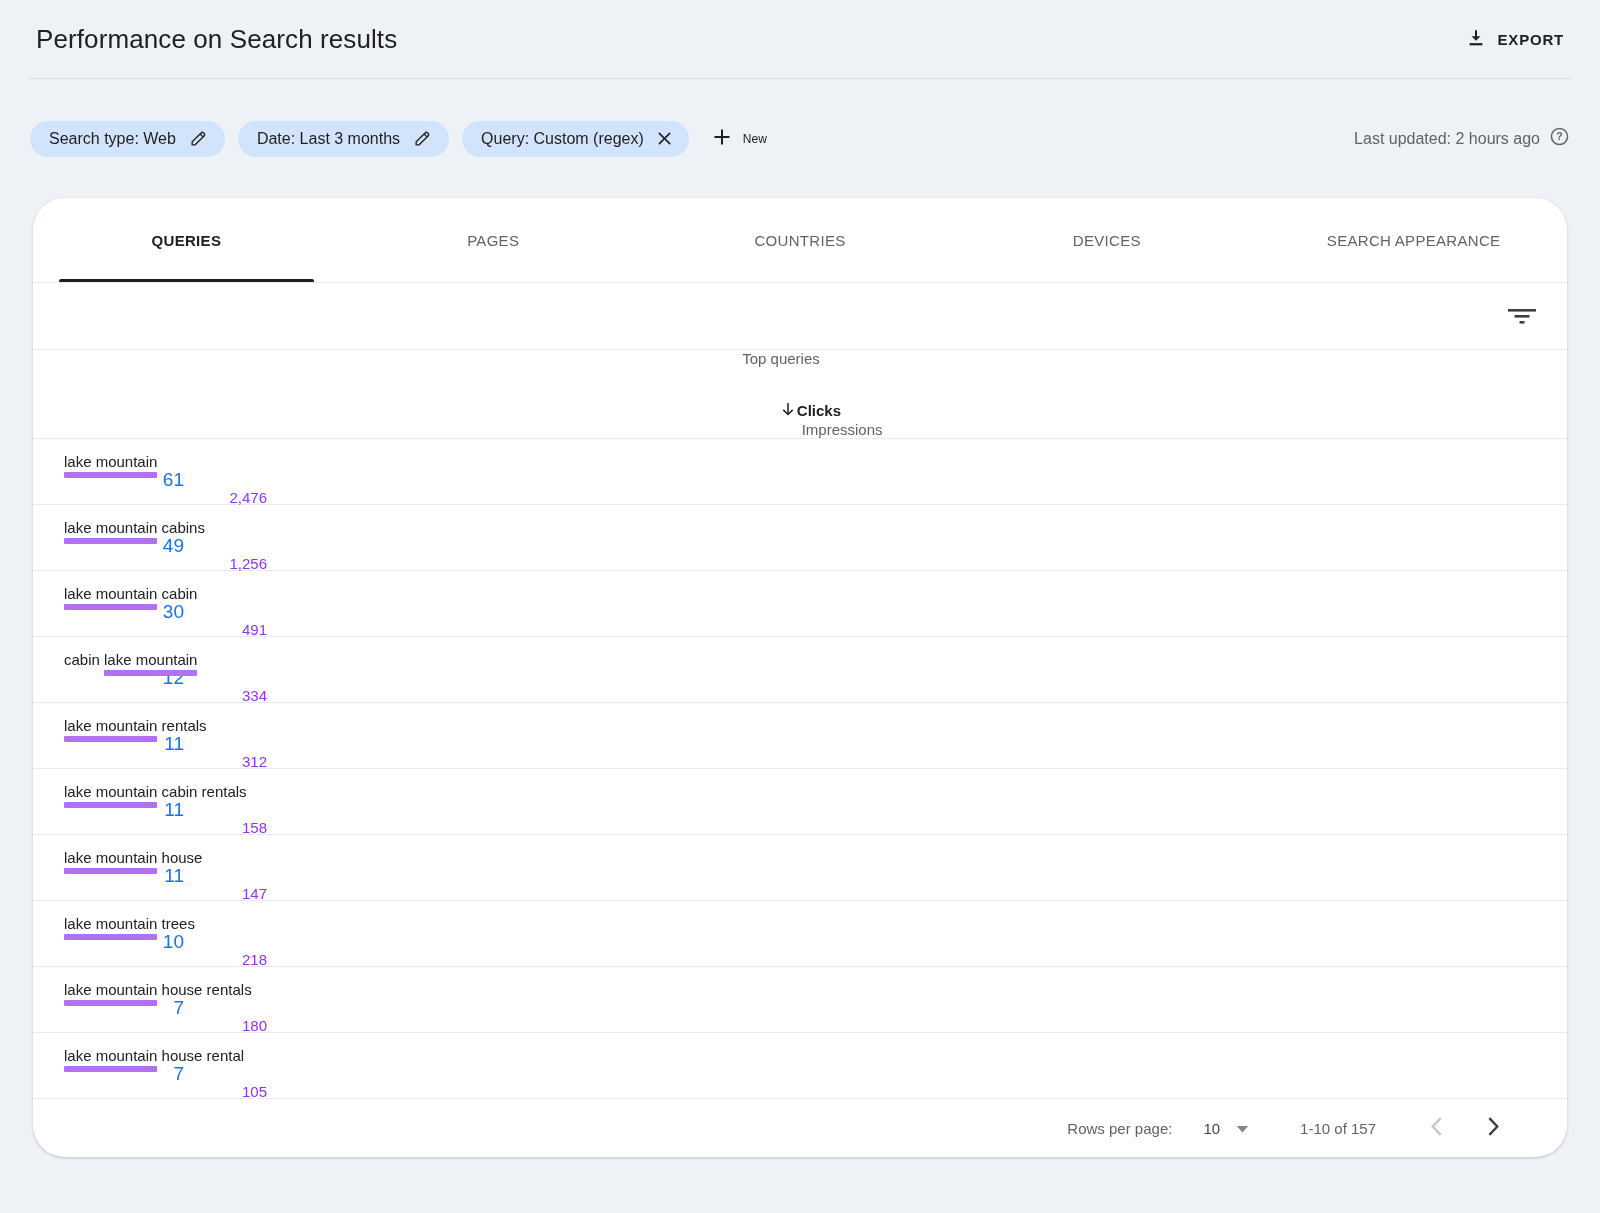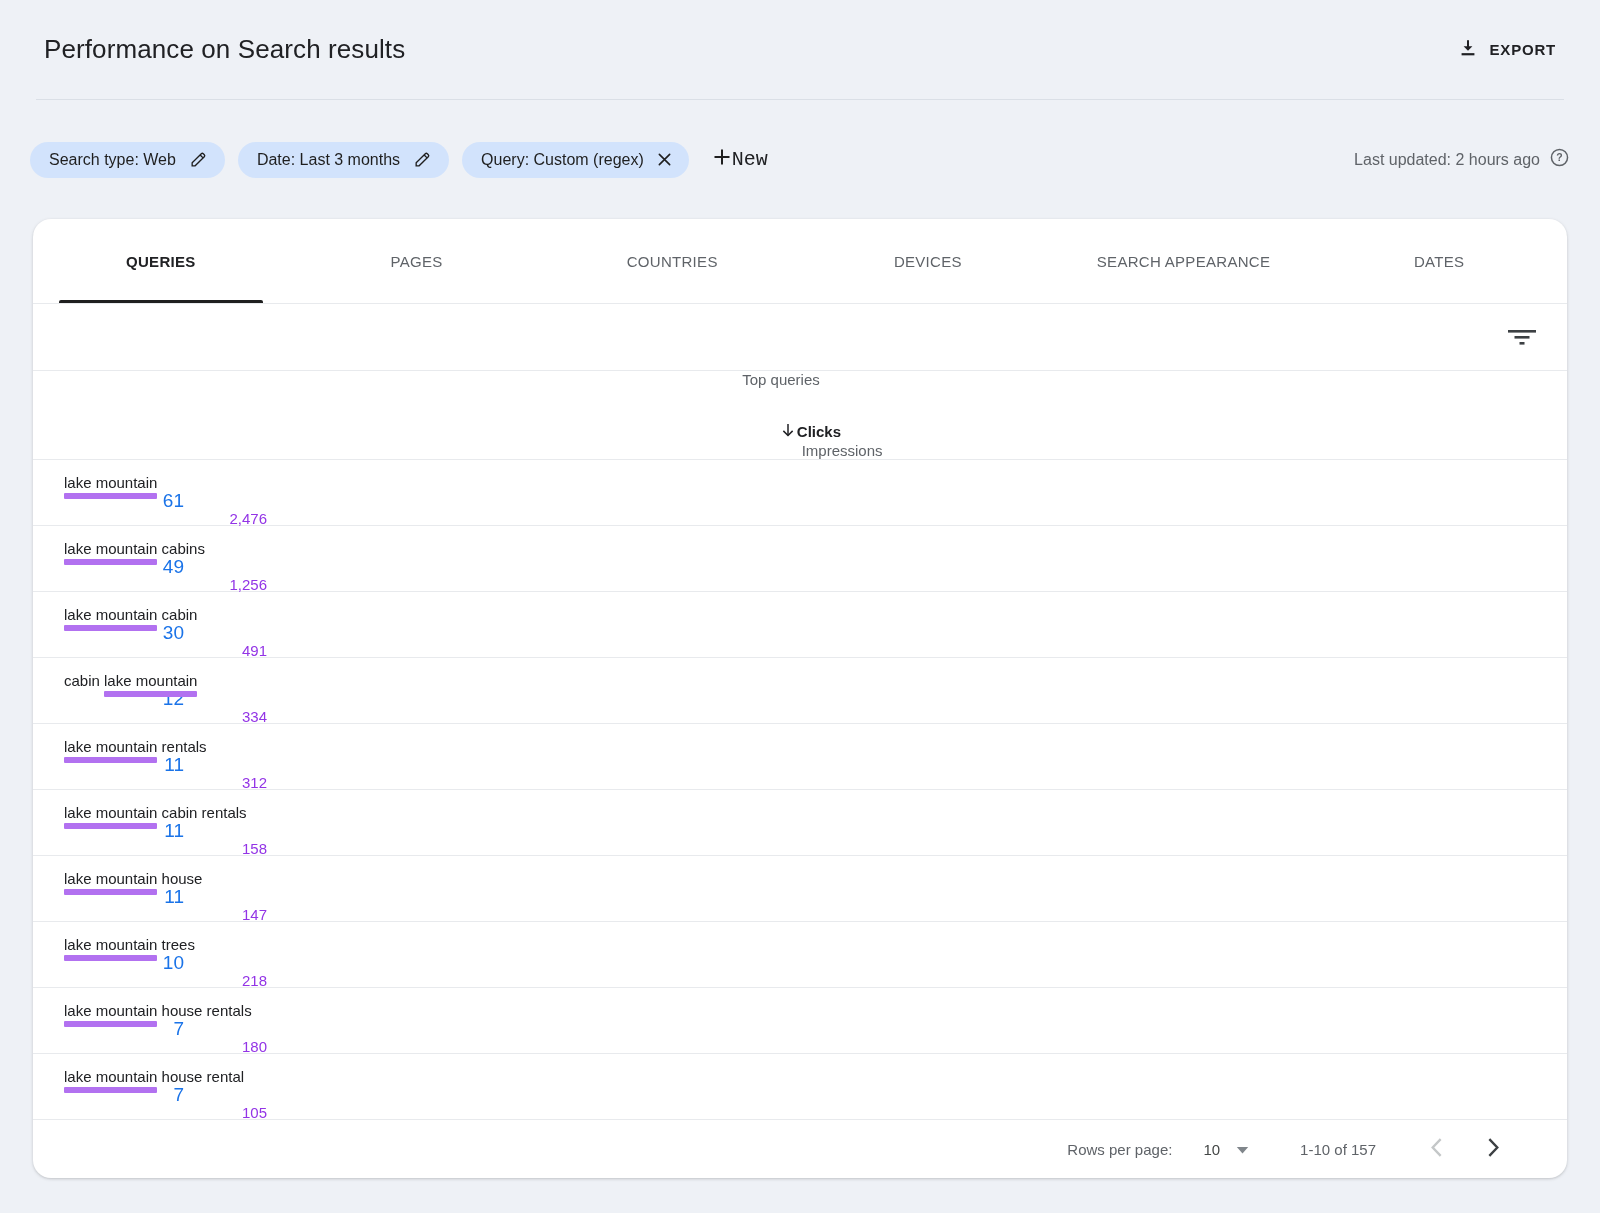--- a/index.html
+++ b/index.html
@@ -15,21 +15,21 @@
   *{box-sizing:border-box;margin:0;padding:0}
   html,body{width:1600px;height:1213px}
   body{
     background:var(--page-bg);
     font-family:"Liberation Sans",sans-serif;
     color:var(--ink);
     overflow:hidden;
   }
   
   .top-header{
-    height:100px;margin:0 36px;padding:12px 8px;
+    height:79px;margin:0 28px;padding:12px 8px;
     display:flex;align-items:center;justify-content:space-between;
     border-bottom:1px solid #dadfe6;
   }
   .page-title{font-size:26px;font-weight:400;color:var(--ink);letter-spacing:.1px}
   .export-btn{
     display:flex;align-items:center;gap:11px;
     font-size:15px;font-weight:700;letter-spacing:.8px;color:var(--ink);
     background:none;border:none;cursor:pointer;font-family:inherit;
   }
   
@@ -38,31 +38,31 @@
     display:flex;align-items:center;
   }
   .chip{
     height:36px;border-radius:21px;background:var(--chip-bg);
     display:flex;align-items:center;gap:13px;padding:0 17px 0 19px;
     font-size:16px;color:#1f1f1f;margin-right:13px;border:none;cursor:pointer;
     font-family:inherit;white-space:nowrap;
   }
   .chip .chip-icon{display:flex;align-items:center}
   .new-btn{
-    display:flex;align-items:center;margin-left:10px;
-    font-size:20px;color:var(--ink);background:none;border:none;cursor:pointer;
-    font-family:Liberation Mono, monospace;
+    display:flex;align-items:center;gap:11px;margin-left:10px;
+    font-size:12px;color:var(--ink);background:none;border:none;cursor:pointer;
+    font-family:Liberation Sans, sans-serif;
   }
   .last-updated{
     margin-left:auto;display:flex;align-items:center;gap:9px;
     color:var(--muted);font-size:16px;
   }
   
   .card{
-    margin:0 33px;background:#fff;border-radius:18px;
+    margin:0 33px;background:#fff;border-radius:32px;
     box-shadow:0 1px 2px rgba(60,64,67,.15),0 1px 3px 1px rgba(60,64,67,.08);
     overflow:hidden;
   }
   .tabs{display:flex;height:85px;border-bottom:1px solid var(--line)}
   .tab{
     flex:1;display:flex;align-items:center;justify-content:center;position:relative;
     font-size:15px;font-weight:500;letter-spacing:.3px;color:var(--muted);
     background:none;border:none;cursor:pointer;font-family:inherit;
   }
   .tab.active{color:var(--ink);font-weight:700}
@@ -175,21 +175,20 @@
 </div>
 
 <div class="card">
 
   <div class="tabs">
     <button class="tab active">QUERIES</button>
     <button class="tab">PAGES</button>
     <button class="tab">COUNTRIES</button>
     <button class="tab">DEVICES</button>
     <button class="tab">SEARCH APPEARANCE</button>
-    <button class="tab">DATES</button>
   </div>
 
   <div class="toolbar-row">
     <button class="icon-btn">
       <span>
         <svg width="28" height="24" viewBox="0 0 28 22" fill="#3c4043">
           <rect x="0" y="5" width="28" height="2.6"></rect>
           <rect x="6.5" y="11" width="15" height="2.6"></rect>
           <rect x="11.5" y="17" width="5" height="2.6"></rect>
         </svg>

